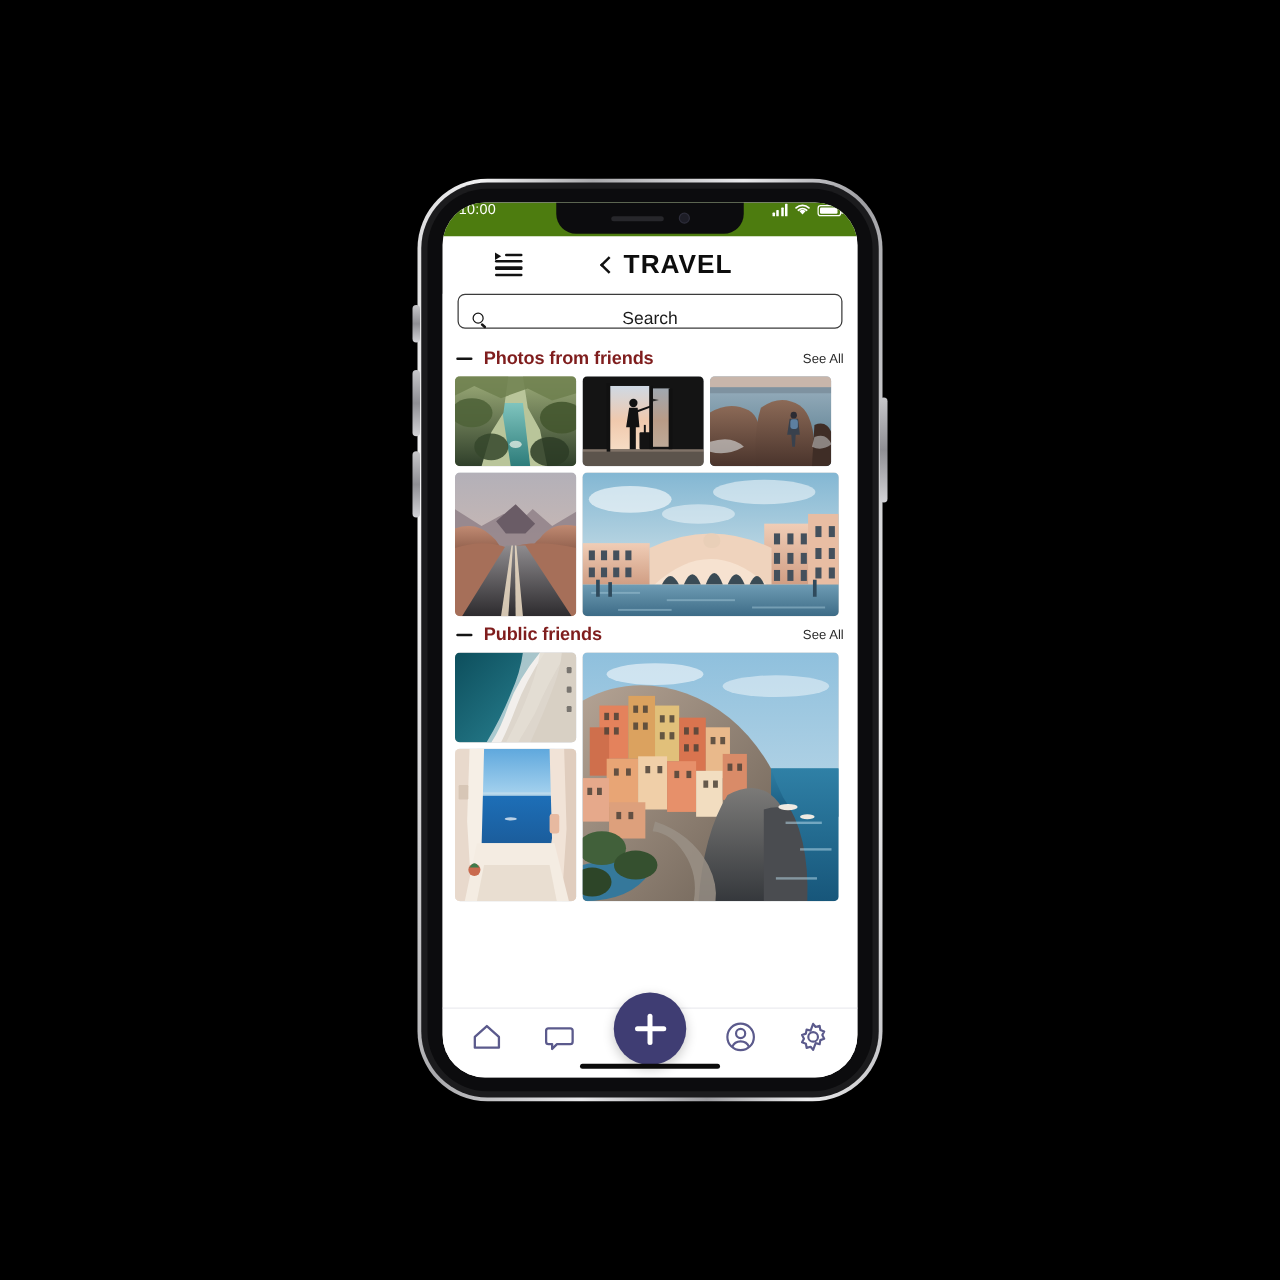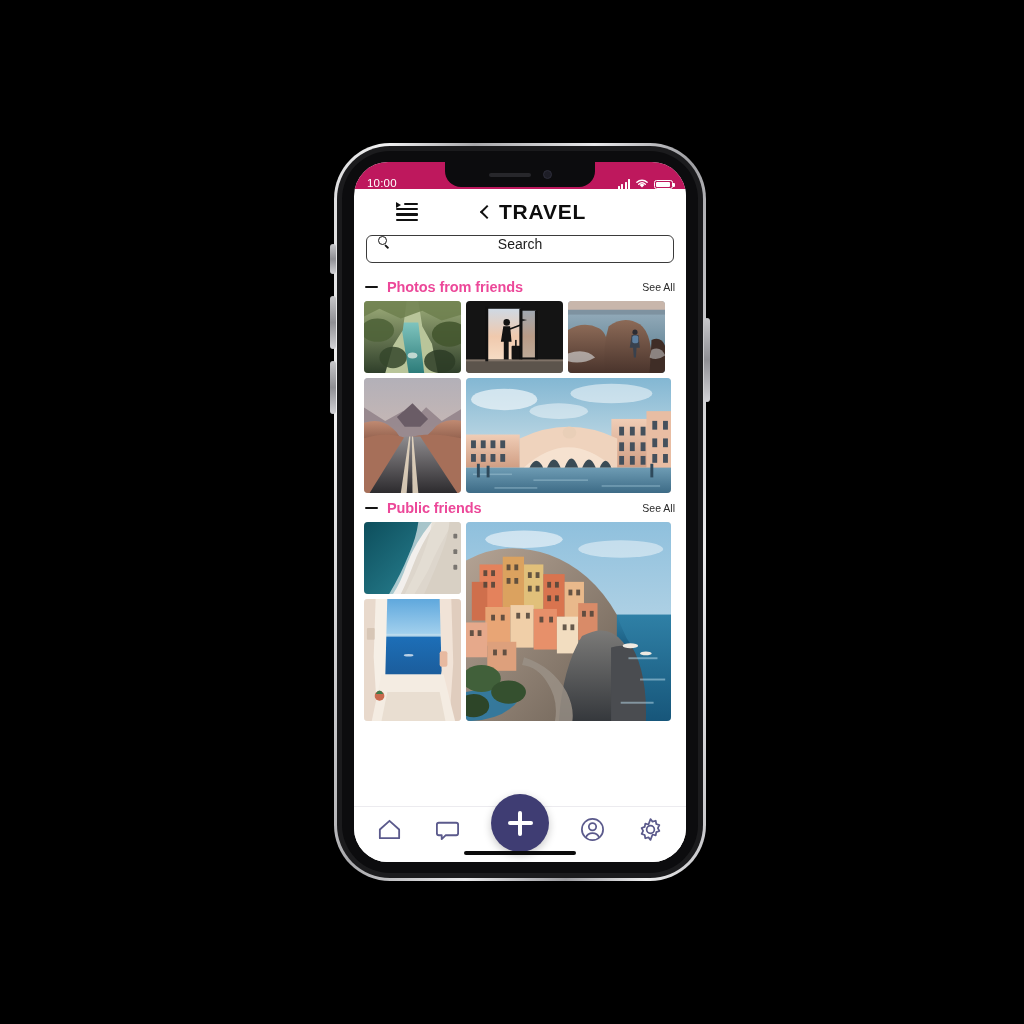--- a/index.html
+++ b/index.html
@@ -81,24 +81,24 @@
     width: 9px; height: 9px;
     border-radius: 50%;
     background: #1d1d26;
     border: 1px solid #2d2d3a;
   }
 
   
   .statusbar {
     position: relative;
     height: 27px;
-    background: #be185d;
+    background: #4d7c0f;
     flex: 0 0 auto;
     display: flex;
-    align-items: flex-end;
+    align-items: flex-start;
     justify-content: space-between;
     padding: 0 13px;
     color: #fff;
     z-index: 30;
   }
   .status-time {
     font-size: 11.5px;
     font-weight: 500;
     letter-spacing: .2px;
   }
@@ -183,21 +183,21 @@
   .search-row {
     flex: 0 0 auto;
     padding: 0 12px 9px;
     background: #fff;
   }
   .search-box {
     height: 28px;
     border: 1.3px solid #3b3b3b;
     border-radius: 6px;
     display: flex;
-    align-items: flex-start;
+    align-items: flex-end;
     position: relative;
     background: #fff;
   }
   .search-icon {
     position: absolute;
     left: 11px;
     width: 12px; height: 12px;
   }
   .search-icon .lens {
     position: absolute; left:0; top:0;
@@ -264,21 +264,21 @@
   }
   .section-left { display: flex; align-items: center; gap: 9px; }
   .section-dash {
     width: 13px; height: 2.2px;
     background: #141414;
     border-radius: 2px;
   }
   .section-title {
     font-size: 14.5px;
     font-weight: 600;
-    color: #ec4899;
+    color: #7f1d1d;
     letter-spacing: -.1px;
   }
   .see-all {
     font-size: 10.5px;
     color: #2a2a2a;
     cursor: pointer;
   }
 
   .grid { display: flex; flex-direction: column; gap: 5px; }
   .grid-row { display: flex; gap: 5px; }

